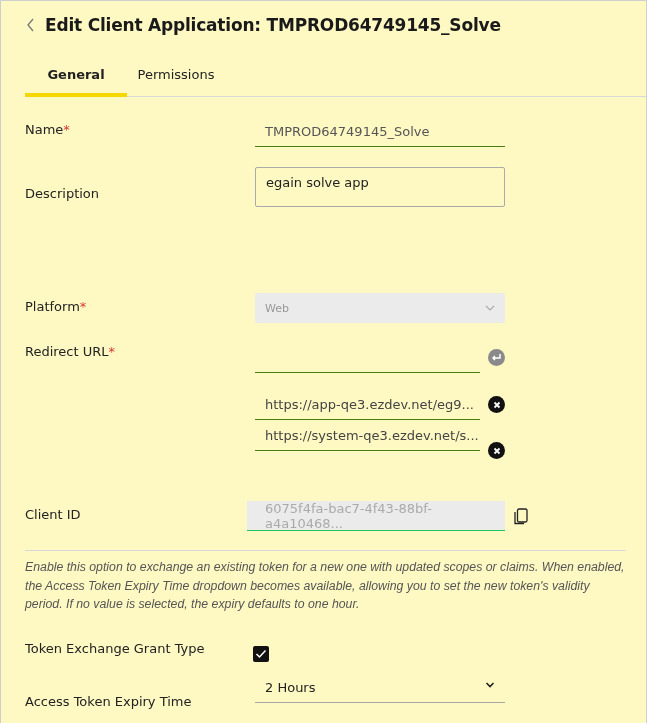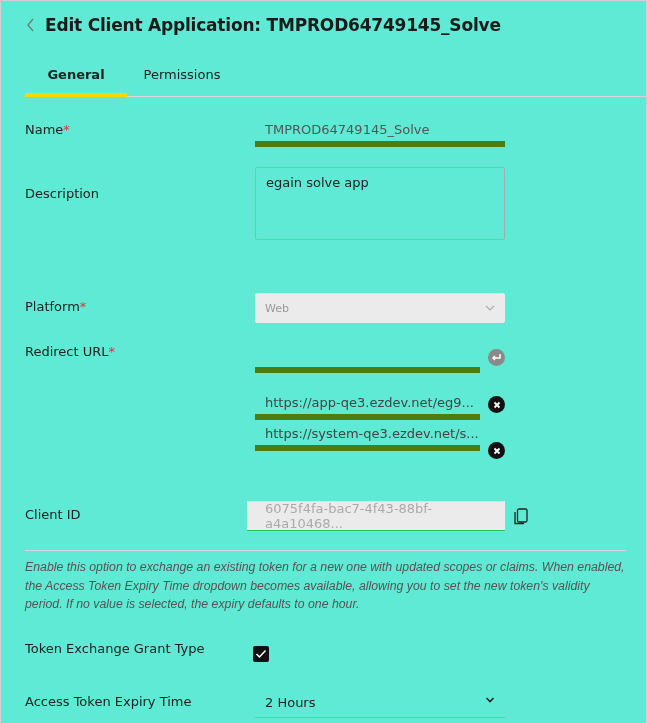--- a/index.html
+++ b/index.html
@@ -1,38 +1,38 @@
 <!DOCTYPE html>
 <html><head>
 <meta charset="utf-8">
 <style>
   * { box-sizing: border-box; margin: 0; padding: 0; }
   html, body { width: 647px; height: 723px; overflow: hidden; background: #fff; }
   body { font-family: "DejaVu Sans", "Liberation Sans", sans-serif; color: #222; font-size: 13px; }
-  .frame { position: absolute; left: 0; top: 0; width: 647px; height: 723px; border: 1px solid #cfcfcf; border-bottom: none; background: #5eead4; }
+  .frame { position: absolute; left: 0; top: 0; width: 647px; height: 723px; border: 1px solid #cfcfcf; border-bottom: none; background: #fef9c3; }
   .header { position: absolute; left: 24px; top: 14px; display: flex; align-items: center; }
   .back { width: 12px; height: 14px; display: inline-block; margin-right: 8px; cursor: pointer; }
   .title { font-size: 17px; font-weight: bold; color: #1a1a1a; letter-spacing: -0.2px; }
   .tabs { position: absolute; left: 24px; top: 58px; right: 0; height: 38px; border-bottom: 1px solid #d8d8d8; }
   .tab { position: absolute; top: 0; height: 38px; font-size: 13px; text-align: center; line-height: 32px; cursor: pointer; }
   .tab.active { left: 0; width: 102px; font-weight: bold; color: #222; border-bottom: 4px solid #f5d800; }
-  .tab.inactive { left: 108px; width: 98px; color: #222; }
+  .tab.inactive { left: 102px; width: 98px; color: #222; }
   .label { position: absolute; left: 24px; font-size: 13px; color: #222; }
   .req { color: #d9383a; }
-  .field-line { position: absolute; left: 254px; border-bottom: 6px solid #4d7c0f; font-size: 13px; color: #444; padding-left: 10px; display: flex; align-items: center; }
-  .textarea { position: absolute; left: 254px; top: 166px; width: 250px; height: 73px; border: 1px solid #aaa; border-radius: 2px; padding: 7px 10px; font-size: 13px; color: #222; }
+  .field-line { position: absolute; left: 254px; border-bottom: 1px solid #4d7c0f; font-size: 13px; color: #444; padding-left: 10px; display: flex; align-items: center; }
+  .textarea { position: absolute; left: 254px; top: 166px; width: 250px; height: 40px; border: 1px solid #aaa; border-radius: 2px; padding: 7px 10px; font-size: 13px; color: #222; }
   .select-disabled { position: absolute; left: 254px; top: 292px; width: 250px; height: 30px; background: #ebebeb; border-radius: 2px; padding-left: 10px; font-size: 11px; color: #999; display: flex; align-items: center; }
   .chev { position: absolute; right: 10px; top: 50%; transform: translateY(-50%); width: 10px; height: 8px; }
   .round-icon { position: absolute; width: 17px; height: 17px; border-radius: 50%; display: flex; align-items: center; justify-content: center; cursor: pointer; }
   .clientid { position: absolute; left: 246px; top: 500px; width: 258px; height: 30px; background: #ebebeb; border-bottom: 1px solid #22c55e; padding-left: 18px; font-size: 13px; color: #aaa; display: flex; align-items: center; }
   .copy { position: absolute; left: 513px; top: 507px; width: 14px; height: 17px; cursor: pointer; }
   .divider { position: absolute; left: 24px; top: 549px; width: 601px; border-top: 1px solid #d8d8d8; }
   .help { position: absolute; left: 24px; top: 557px; width: 600px; font-size: 12.3px; font-style: italic; color: #555; line-height: 18.5px; font-family: "Liberation Sans", sans-serif; }
   .checkbox { position: absolute; left: 252px; top: 645px; width: 16px; height: 16px; background: #111; border-radius: 2px; display: flex; align-items: center; justify-content: center; cursor: pointer; }
-  .expiry { position: absolute; left: 254px; top: 687px; width: 250px; height: 30px; border-bottom: 1px solid #a8a8a8; padding-left: 10px; font-size: 13px; color: #222; display: flex; align-items: center; cursor: pointer; }
+  .expiry { position: absolute; left: 254px; top: 672px; width: 250px; height: 30px; border-bottom: 1px solid #a8a8a8; padding-left: 10px; font-size: 13px; color: #222; display: flex; align-items: center; cursor: pointer; }
 </style>
 </head>
 <body>
 
 <div class="frame">
 
   <div class="header">
     <svg class="back" viewBox="0 0 12 14">
         <path d="M8 1 L3 7 L8 13" stroke="#777" stroke-width="1.3" fill="none"></path>
       </svg>

